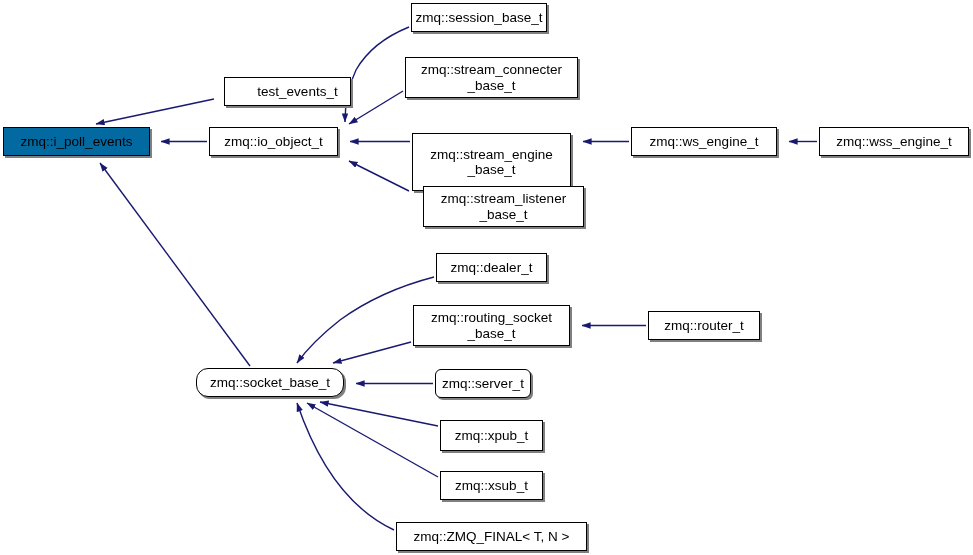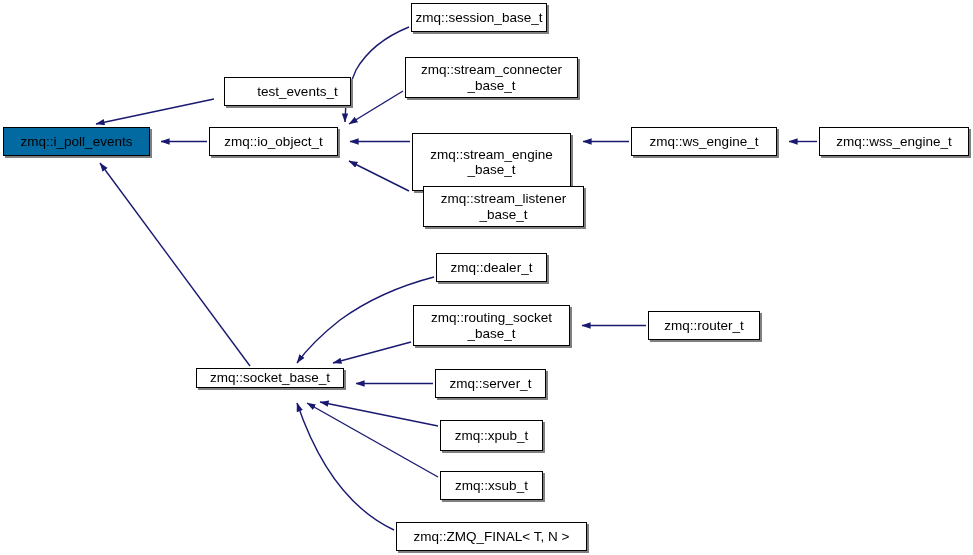--- a/index.html
+++ b/index.html
@@ -101,24 +101,24 @@
       <div class="node-box" style="left: 209px; top: 127px; width: 129px; height: 29px; text-align: right;"><span class="node-label">zmq::io_object_t</span></div>
       <div class="node-box" style="left: 411px; top: 3px; width: 136px; height: 29px;"><span class="node-label">zmq::session_base_t</span></div>
       <div class="node-box" style="left: 405px; top: 57px; width: 173px; height: 41px;"><span class="node-label">zmq::stream_connecter
 _base_t</span></div>
       <div class="node-box" style="left: 412px; top: 133px; width: 159px; height: 58px;"><span class="node-label">zmq::stream_engine
 _base_t</span></div>
       <div class="node-box" style="left: 411px; top: 186px; width: 161px; height: 41px; margin-left: 12px;"><span class="node-label">zmq::stream_listener
 _base_t</span></div>
       <div class="node-box" style="left: 631px; top: 127px; width: 146px; height: 29px;"><span class="node-label">zmq::ws_engine_t</span></div>
       <div class="node-box" style="left: 819px; top: 127px; width: 150px; height: 29px;"><span class="node-label">zmq::wss_engine_t</span></div>
-      <div class="node-box" style="left: 196px; top: 368px; width: 148px; height: 20px;"><span class="node-label">zmq::socket_base_t</span></div>
+      <div class="node-box" style="left: 196px; top: 368px; width: 148px; height: 29px; border-radius: 12px;"><span class="node-label">zmq::socket_base_t</span></div>
       <div class="node-box" style="left: 436px; top: 253px; width: 111px; height: 29px;"><span class="node-label">zmq::dealer_t</span></div>
       <div class="node-box" style="left: 413px; top: 305px; width: 157px; height: 41px;"><span class="node-label">zmq::routing_socket
 _base_t</span></div>
       <div class="node-box" style="left: 648px; top: 311px; width: 112px; height: 29px;"><span class="node-label">zmq::router_t</span></div>
-      <div class="node-box" style="left: 435px; top: 369px; width: 111px; height: 29px;"><span class="node-label">zmq::server_t</span></div>
+      <div class="node-box" style="left: 435px; top: 369px; width: 96px; height: 29px; border-radius: 6px;"><span class="node-label">zmq::server_t</span></div>
       <div class="node-box" style="left: 440px; top: 420px; width: 103px; height: 31px;"><span class="node-label">zmq::xpub_t</span></div>
       <div class="node-box" style="left: 440px; top: 471px; width: 103px; height: 29px;"><span class="node-label">zmq::xsub_t</span></div>
       <div class="node-box" style="left: 396px; top: 522px; width: 191px; height: 29px;"><span class="node-label">zmq::ZMQ_FINAL&lt; T, N &gt;</span></div>
     </div>
 
 </div>
 
 </body></html>

